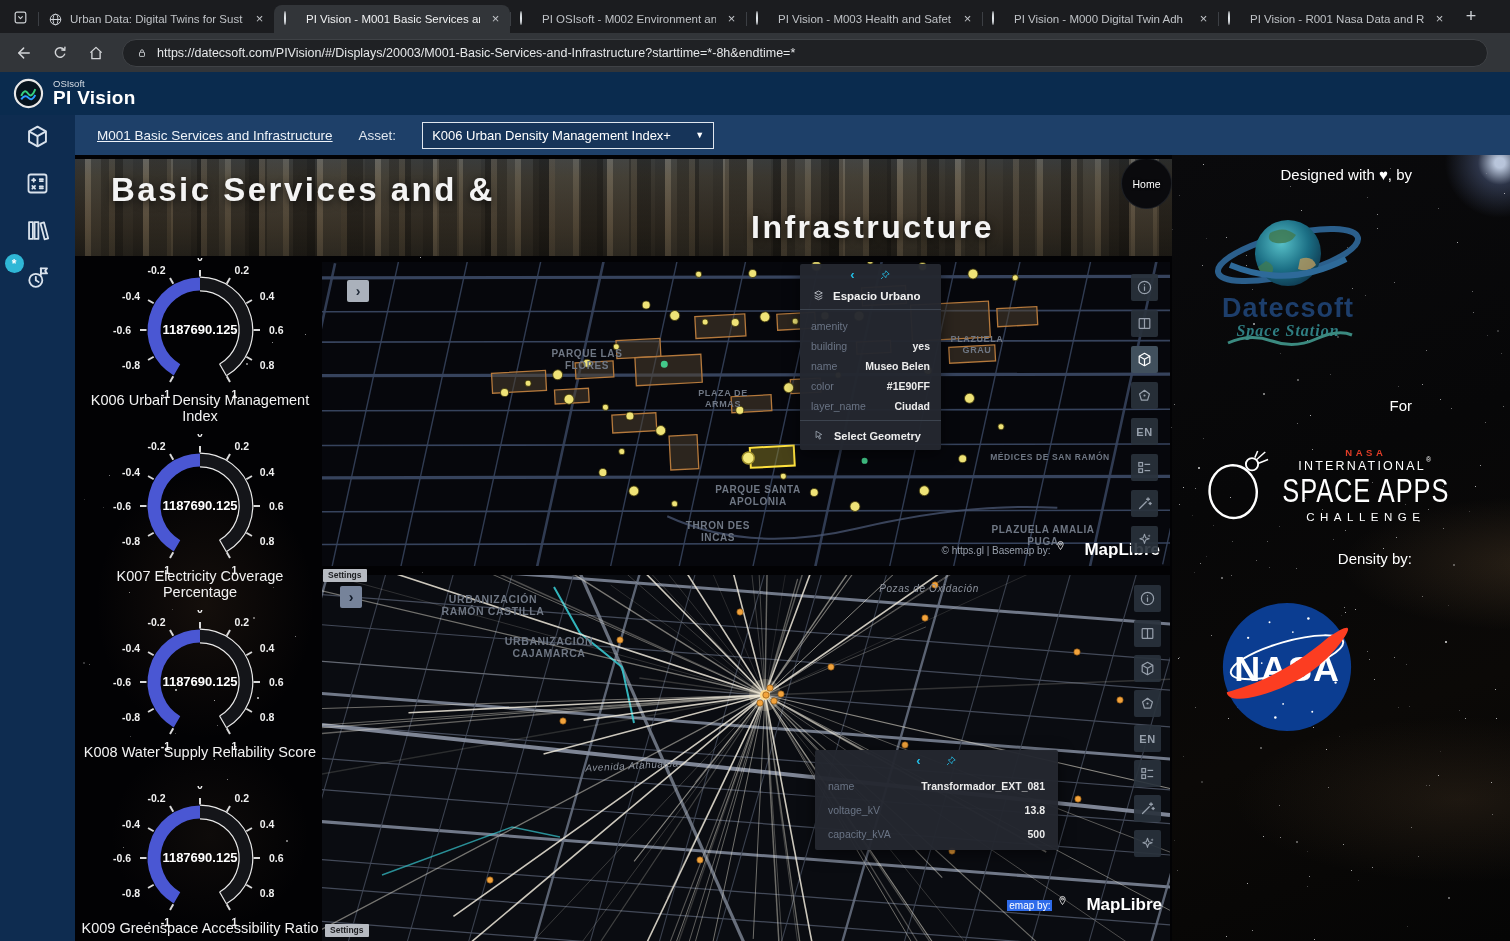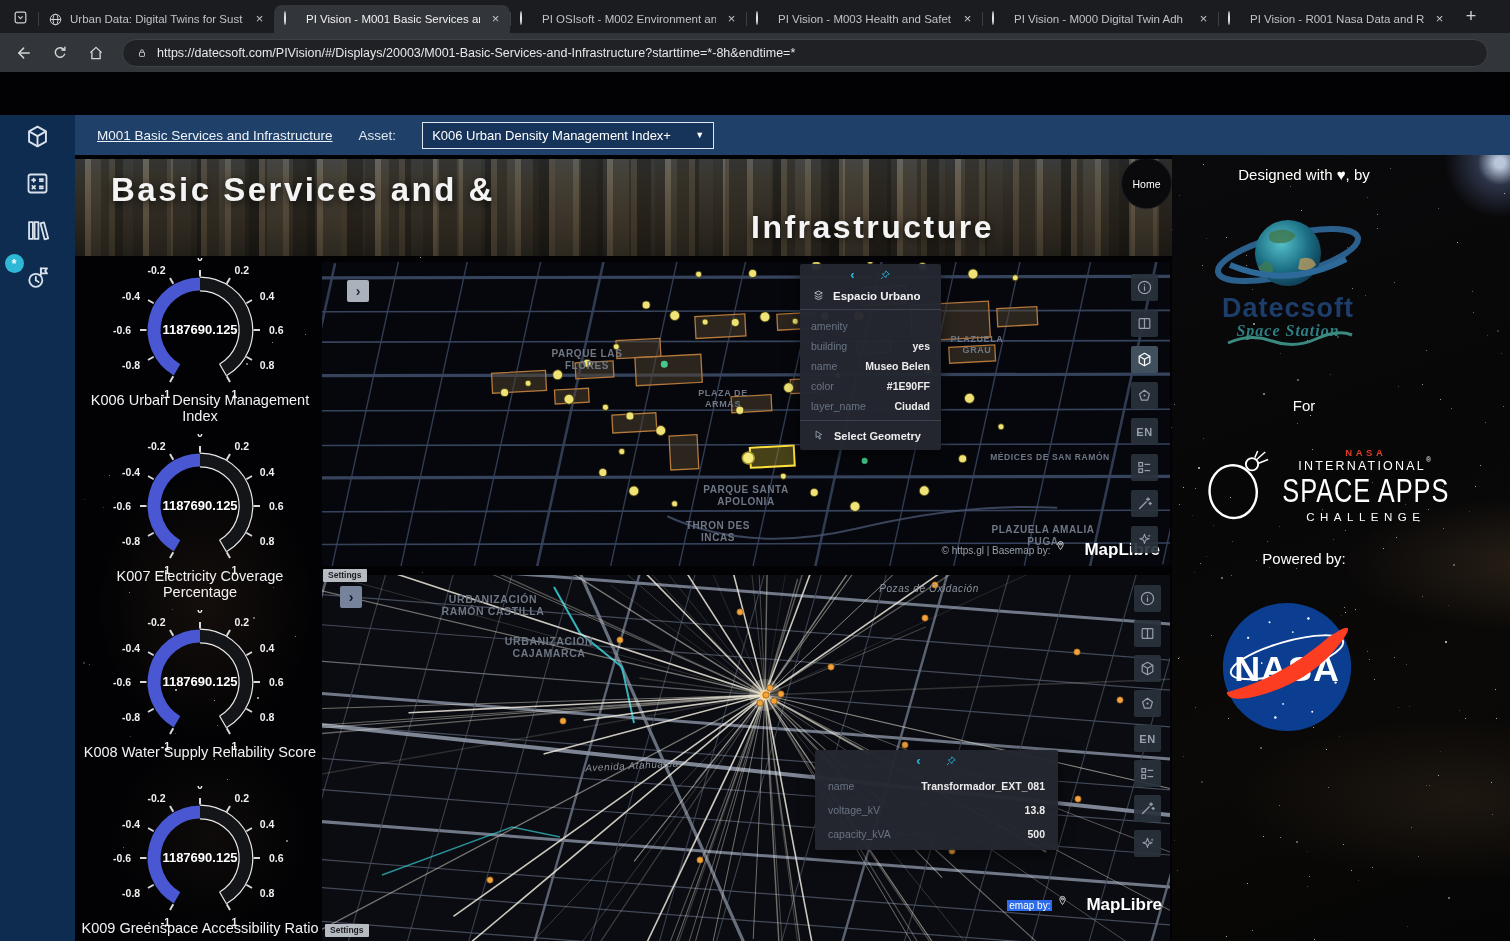--- a/index.html
+++ b/index.html
@@ -112,21 +112,21 @@
 #popup2{left:493px;top:175px;width:243px}
 #popup2 .krow{padding:6px 13px}
 
 
 .right-panel{position:absolute;left:1172px;top:155px;width:338px;height:786px;overflow:hidden;background:
  radial-gradient(circle at 97% 1%,rgba(215,230,255,.85) 0 5px,rgba(150,180,255,.25) 22px,transparent 55px),
  radial-gradient(ellipse 260px 90px at 108% 52%,rgba(150,115,75,.22),transparent 75%),
  radial-gradient(ellipse 300px 110px at 85% 82%,rgba(125,95,62,.18),transparent 75%),
  linear-gradient(160deg,#0a0a0c 0%,#070708 40%,#0b0907 70%,#050505 100%)}
 #right-stars{left:0;top:0;width:338px;height:786px}
-.rp-text{position:absolute;left:16px;width:232px;text-align:center;color:#fff}
+.rp-text{position:absolute;left:8px;width:232px;text-align:right;color:#fff}
 .rp-designed{top:11px;font-size:15px}
 .rp-for{top:242px;font-size:15px}
 .rp-powered{top:395px;font-size:15px}
 .dslogo{position:absolute;left:28px;top:48px;width:180px;height:150px}
 .spaceapps{position:absolute;left:31px;top:290px;width:225px;height:80px;display:flex;gap:8px;align-items:center}
 .sa-orbit{width:66px;height:78px;flex:none}
 .sa-text{display:flex;flex-direction:column;align-items:center;color:#fff}
 .sa-nasa{color:#e23d28;font-size:9.5px;font-weight:bold;letter-spacing:3.5px}
 .sa-intl{font-size:12.5px;letter-spacing:2.2px;margin-top:1px;display:flex;align-items:flex-start}
 .sa-reg{font-size:7px;margin-top:-3px}
@@ -339,20 +339,31 @@
         </svg>
       </span>
     <div class="url-pill">
       <svg>
           <use href="#i-lock"></use>
         </svg>
       <span class="url-text">https://datecsoft.com/PIVision/#/Displays/20003/M001-Basic-Services-and-Infrastructure?starttime=*-8h&amp;endtime=*</span>
     </div>
   </div>
 
+  <div class="appheader">
+    <svg class="pivlogo" viewBox="0 0 32 32">
+      <circle cx="16" cy="16" r="14" fill="#07131d" stroke="#e8e8e8" stroke-width="2.2"></circle>
+      <path d="M8.5 18.5 q3.5 -8 7 -2.5 t7.5 -4.5" stroke="#35d07f" stroke-width="2" fill="none"></path>
+      <path d="M8.5 22 q4 -5.5 7.5 -1.5 t7 -3" stroke="#2e9bff" stroke-width="2" fill="none"></path>
+    </svg>
+    <div>
+      <div class="brand-small">OSIsoft</div>
+      <div class="brand-large">PI Vision</div>
+    </div>
+  </div>
 
   <div class="navrow">
     <a class="breadcrumb">M001 Basic Services and Infrastructure</a>
     <span class="asset-label">Asset:</span>
     <div class="asset-dd">
       <span>K006 Urban Density Management Index+</span>
       <span class="dd-caret">▼</span>
     </div>
   </div>
 
@@ -760,21 +771,21 @@
           <circle cx="528" cy="250" r="5" fill="#efe377" stroke="rgba(60,52,10,.8)" stroke-width="1"></circle>
           <circle cx="424" cy="196" r="6" fill="#f3e97d" stroke="#9d8e2c" stroke-width="1.5"></circle>
           <circle cx="345" cy="98" r="3.5" fill="#43c98a"></circle>
           <circle cx="540" cy="205" r="3" fill="#43c98a"></circle>
         </g>
     </svg>
     <div class="map-label" style="left:215px;top:86px;width:100px">PARQUE LAS FLORES</div>
     <div class="map-label" style="left:358px;top:126px;width:86px;font-size:9px">PLAZA DE ARMAS</div>
     <div class="map-label" style="left:613px;top:72px;width:84px;font-size:9px">PLAZUELA GRAU</div>
     <div class="map-label" style="left:668px;top:190px;width:120px;font-size:8.5px">MÉDICES DE SAN RAMÓN</div>
-    <div class="map-label" style="left:372px;top:222px;width:104px">PARQUE SANTA APOLONIA</div>
+    <div class="map-label" style="left:384px;top:222px;width:104px">PARQUE SANTA APOLONIA</div>
     <div class="map-label" style="left:348px;top:258px;width:96px">THRON DES INCAS</div>
     <div class="map-label" style="left:663px;top:262px;width:116px">PLAZUELA AMALIA PUGA</div>
 
     <div class="panel-arrow">›</div>
     <div class="map-toolbar">
         <div class="tool-btn">
           <svg viewBox="0 0 24 24">
             <use href="#i-info"></use>
           </svg>
         </div>
@@ -1285,21 +1296,21 @@
         <span class="sa-nasa">NASA</span>
         <span class="sa-intl">
             <span>INTERNATIONAL</span>
             <span class="sa-reg">®</span>
           </span>
         <span class="sa-apps">SPACE APPS</span>
         <span class="sa-chal">CHALLENGE</span>
       </div>
     </div>
 
-    <div class="rp-text rp-powered">Powered by:</div>
+    <div class="rp-text rp-powered">Density by:</div>
 
     <svg class="nasalogo" viewBox="0 0 140 140">
       <circle cx="70" cy="70" r="66" fill="#0b3d91"></circle>
       <g fill="#fff">
         <circle cx="30" cy="40" r="1.2"></circle>
           <circle cx="52" cy="24" r="1"></circle>
           <circle cx="92" cy="20" r="1.3"></circle>
           <circle cx="114" cy="48" r="1"></circle>
         <circle cx="120" cy="86" r="1.2"></circle>
           <circle cx="96" cy="116" r="1"></circle>

